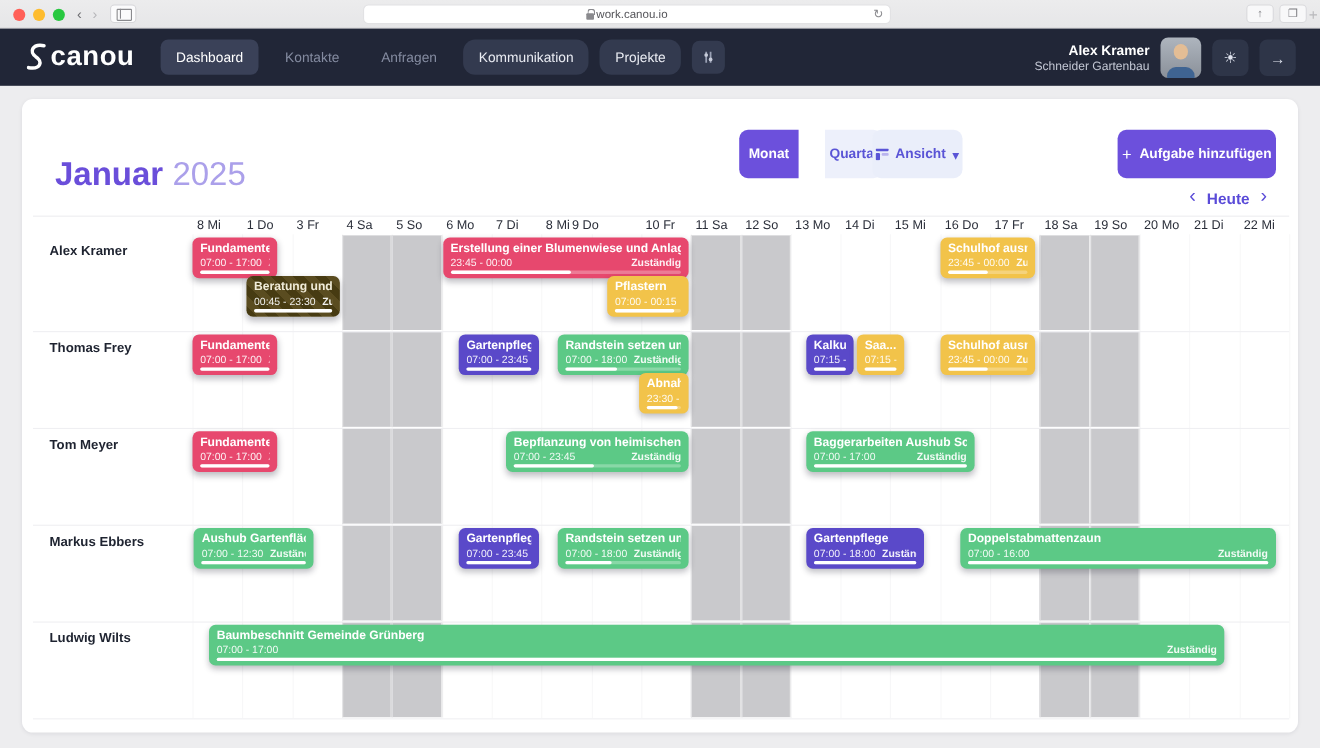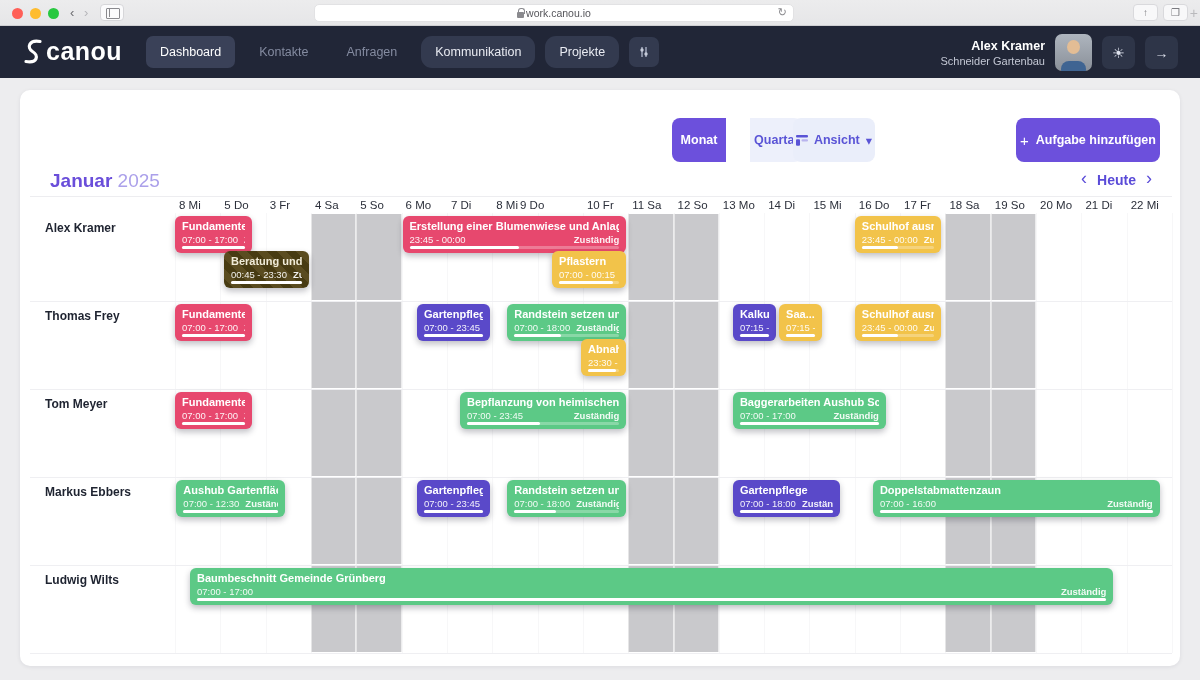--- a/index.html
+++ b/index.html
@@ -10,21 +10,21 @@
   .chrome { position:absolute; left:0; top:0; width:1200px; height:26px;
             background:linear-gradient(#ECECED,#E6E6E8); border-bottom:1px solid #CFCFD2; }
   .tl { position:absolute; top:8px; width:11px; height:11px; border-radius:50%; }
   .chrome-btn { position:absolute; color:#6E6E72; font-size:13px; line-height:16px; top:5px; }
   .chrome-btn.dim { color:#B6B6BA; }
   .pane-btn { position:absolute; left:88px; top:4px; width:24px; height:17px; background:#FBFBFC;
               border:1px solid #D6D6D9; border-radius:4px; }
   .pane-btn::before { content:""; position:absolute; left:5px; top:3px; width:12px; height:9px;
               border:1px solid #8A8A8E; border-radius:1px; }
   .pane-btn::after { content:""; position:absolute; left:8px; top:3px; width:1px; height:9px; background:#8A8A8E; }
-  .urlbar { position:absolute; left:314px; top:4px; width:480px; height:18px; background:#FFFFFF;
+  .urlbar { position:absolute; left:330px; top:4px; width:480px; height:18px; background:#FFFFFF;
             border:1px solid #E2E2E4; border-radius:5px; display:flex; align-items:center;
             justify-content:center; gap:2px; font-size:10.5px; color:#55555A; }
   .lock { width:7px; height:6px; background:#8A8A8E; border-radius:1px; position:relative; margin-top:3px; }
   .lock::before { content:""; position:absolute; left:1px; top:-4px; width:5px; height:5px;
             border:1px solid #8A8A8E; border-bottom:none; border-radius:3px 3px 0 0; }
   .reload { position:absolute; right:6px; top:1px; color:#8A8A8E; font-size:11px; }
   .mini-btn { position:absolute; top:4px; width:25px; height:17px; background:#F8F8F9;
               border:1px solid #D9D9DC; border-radius:4px; color:#7A7A7F; font-size:10px;
               text-align:center; line-height:15px; }
   .newtab { position:absolute; right:2px; top:5px; color:#B9B9BC; font-size:14px; }
@@ -60,21 +60,21 @@
   .seg-left  { left:652px; width:54px; background:#6C50DC; color:#FFFFFF; border-radius:8px 0 0 8px; font-weight:600; }
   .seg-right { left:730px; width:52px; background:#EDF0FB; color:#5A54D6; border-radius:0 8px 8px 0; font-weight:600; }
   .ansicht { left:773px; width:82px; background:#EAEEFA; color:#5A54D6; gap:6px; font-weight:600; }
   .team { left:870px; width:117px; background:#FFFFFF; border:1px solid #E1E1E6; color:#A4A8B3; gap:8px; }
   .team .chev { width:7px; height:7px; border-right:1.5px solid #8C909B; border-bottom:1.5px solid #8C909B;
                 transform:rotate(45deg); margin-top:-4px; }
   .addbtn { left:996px; width:144px; background:#6C50DC; color:#FFFFFF; gap:7px; font-weight:600; }
   .addbtn .plus { font-size:15px; font-weight:400; }
 
   
-  .month-title { position:absolute; left:30px; top:80px; font-size:19px; font-weight:600; color:#6A4EDA; }
+  .month-title { position:absolute; left:30px; top:52px; font-size:30px; font-weight:600; color:#6A4EDA; }
   .month-title .yr { color:#ABA0EA; font-weight:400; }
   .todaynav { position:absolute; right:28px; top:80px; display:flex; align-items:center; gap:10px;
               color:#5A4BD8; font-size:14px; font-weight:700; }
   .todaynav .ch { font-size:18px; font-weight:400; margin-top:-2px; }
 
   
   .cal-head { position:absolute; left:10px; top:106px; width:1142px; height:17px; border-top:1px solid #EDEDF0; }
   .day-h { position:absolute; top:2px; font-size:11.5px; color:#2B2F3A; font-weight:500; white-space:nowrap; }
   .grid { position:absolute; left:0; top:0; width:1160px; height:576px; }
   .res-label { position:absolute; left:25px; font-size:12px; font-weight:700; color:#1E2330; }
@@ -177,21 +177,21 @@
     <span class="yr"> 2025</span>
   </div>
   <div class="todaynav">
     <span class="ch">‹</span>
     <span>Heute</span>
     <span class="ch">›</span>
   </div>
 
   <div class="cal-head">
       <div class="day-h" style="left: 149px;">8 Mi</div>
-      <div class="day-h" style="left: 194.32px;">5 Do</div>
+      <div class="day-h" style="left: 194.32px;">1 Do</div>
       <div class="day-h" style="left: 239.64px;">3 Fr</div>
       <div class="day-h" style="left: 284.96px;">4 Sa</div>
       <div class="day-h" style="left: 330.28px;">5 So</div>
       <div class="day-h" style="left: 375.6px;">6 Mo</div>
       <div class="day-h" style="left: 420.92px;">7 Di</div>
       <div class="day-h" style="left: 466.24px;">8 Mi</div>
       <div class="day-h" style="left: 490px;">9 Do</div>
       <div class="day-h" style="left: 556.88px;">10 Fr</div>
       <div class="day-h" style="left: 602.2px;">11 Sa</div>
       <div class="day-h" style="left: 647.52px;">12 So</div>

